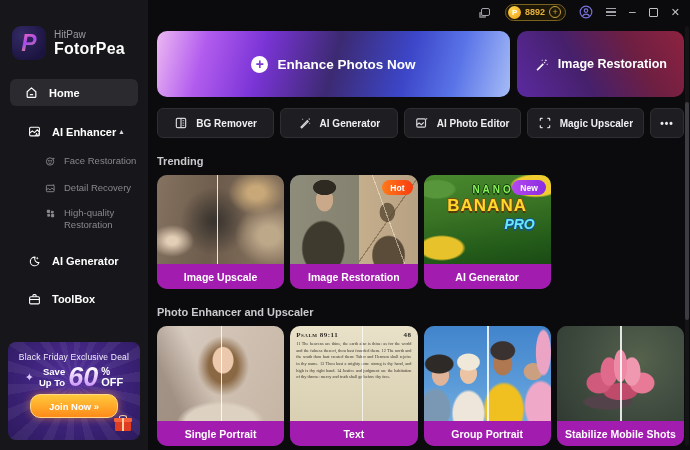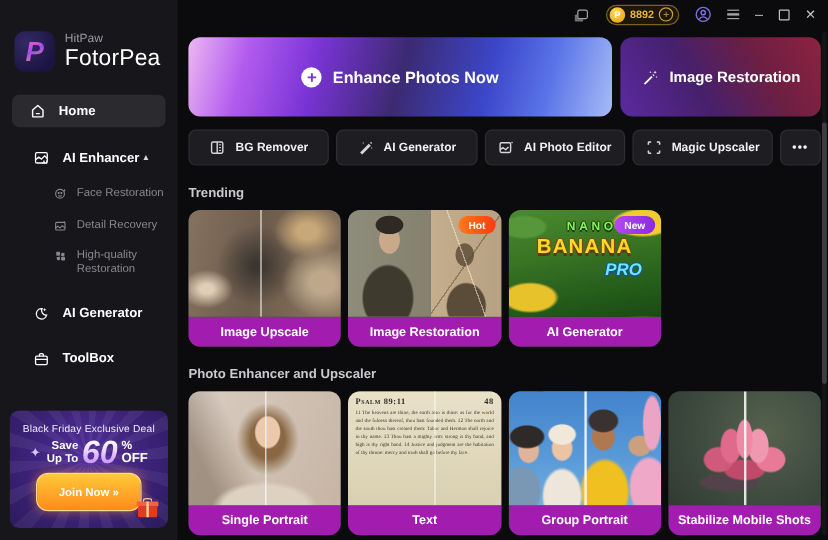--- a/index.html
+++ b/index.html
@@ -5,21 +5,21 @@
   * { margin:0; padding:0; box-sizing:border-box; }
   html,body { width:690px; height:450px; overflow:hidden; }
   body { background:#0b0b0d; font-family:"Liberation Sans", sans-serif; color:#fff; position:relative; }
 
   
   .sidebar { position:absolute; left:0; top:0; width:148px; height:450px; background:#17171b; }
   .logo-row { display:flex; align-items:center; gap:8px; margin:26px 0 0 12px; }
   .logo-mark { width:34px; height:34px; border-radius:9px; background:radial-gradient(circle at 30% 28%, #342a66, #1c1440 75%); display:flex; align-items:center; justify-content:center; }
   .logo-p { font-size:23px; font-weight:900; font-style:italic; background:linear-gradient(155deg,#ff6ab0 5%,#a44af0 45%,#ffb52b 95%); -webkit-background-clip:text; background-clip:text; color:transparent; }
   .brand-top { font-size:10px; color:#9a9aa2; }
-  .brand-name { font-size:19px; font-weight:400; color:#fff; letter-spacing:.2px; }
+  .brand-name { font-size:16px; font-weight:700; color:#fff; letter-spacing:.2px; }
 
   .home-item { margin:19px 10px 0; height:27px; background:#2a2a2f; border-radius:6px; display:flex; align-items:center; gap:11px; padding-left:15px; font-size:11px; font-weight:bold; cursor:pointer; }
   .nav-item { display:flex; align-items:center; gap:11px; padding-left:28px; font-size:11px; font-weight:bold; position:relative; cursor:pointer; }
   .nav-item .caret { position:absolute; right:23px; font-size:7px; color:#d8d8dc; }
   .sub-item { display:flex; align-items:flex-start; gap:8px; padding:0 10px 0 45px; color:#87878d; font-size:9.5px; line-height:1.25; cursor:pointer; }
   .icon-s { width:13px; height:13px; flex:none; display:inline-flex; }
   .icon-s svg { width:100%; height:100%; }
   .sub-item .icon-s { width:11px; height:11px; margin-top:1px; }
 
   
@@ -28,21 +28,21 @@
     radial-gradient(ellipse at 50% 40%, #53309c 0%, #3c2278 55%, #2c1a5c 100%); cursor:pointer; }
   .promo-title { font-size:8.5px; color:#f2ecff; margin-top:10px; letter-spacing:.2px; }
   .promo-mid { display:flex; justify-content:center; align-items:center; gap:3px; margin-top:3px; }
   .spark { color:#d8c8ff; font-size:11px; margin-right:2px; }
   .save { font-size:9.5px; font-weight:bold; line-height:1.2; text-align:right; }
   .pct { font-size:27px; font-weight:900; font-style:italic; line-height:.9;
     background:linear-gradient(180deg,#ffffff 10%,#ecd2ff 45%,#c88af8 95%); -webkit-background-clip:text; background-clip:text; color:transparent; }
   .pct-side { text-align:left; line-height:1; }
   .pct-sign { font-size:10px; font-weight:900; display:block; }
   .pct-off { font-size:11px; font-weight:900; display:block; }
-  .join-btn { margin:5px auto 0; width:88px; height:32px; border-radius:10px; border:1px solid #ffd98a;
+  .join-btn { margin:5px auto 0; width:88px; height:24px; border-radius:10px; border:1px solid #ffd98a;
     background:linear-gradient(180deg,#ffc93a,#ff8a1a); box-shadow:0 0 9px rgba(255,150,40,.55);
     font-size:9.5px; font-weight:bold; color:#fff; display:flex; align-items:center; justify-content:center; cursor:pointer; }
   .gift { position:absolute; right:8px; bottom:9px; width:18px; height:16px; }
   .gift .lid { position:absolute; top:3px; left:0; width:18px; height:4px; background:#f8603a; border-radius:1px; }
   .gift .box { position:absolute; top:7px; left:1px; width:16px; height:9px; background:#e03c22; border-radius:1px; }
   .gift .ribbon { position:absolute; top:3px; left:8px; width:2px; height:13px; background:#ffd0a0; }
   .gift .bow { position:absolute; top:0; left:5px; width:8px; height:4px; border:1px solid #ffd0a0; border-radius:50% 50% 0 0; border-bottom:none; }
 
   
   .main { position:absolute; left:148px; top:0; right:0; bottom:0; }

